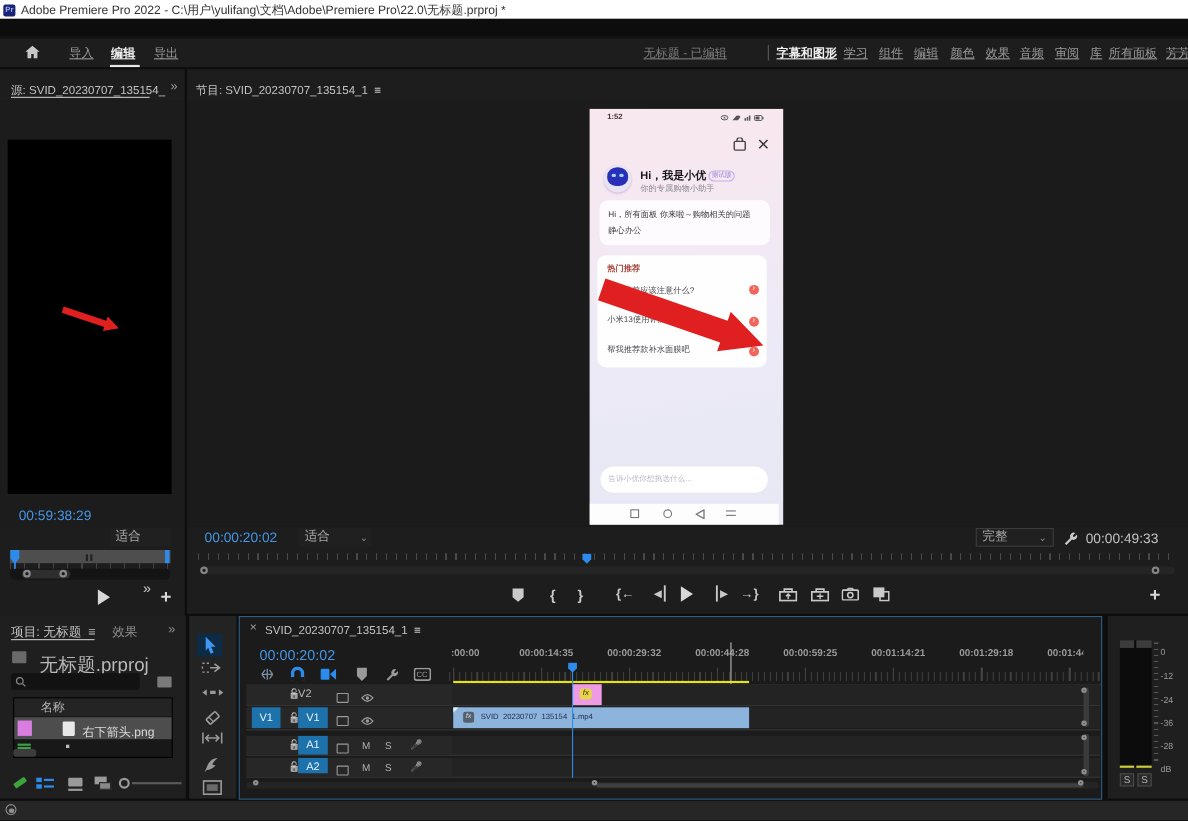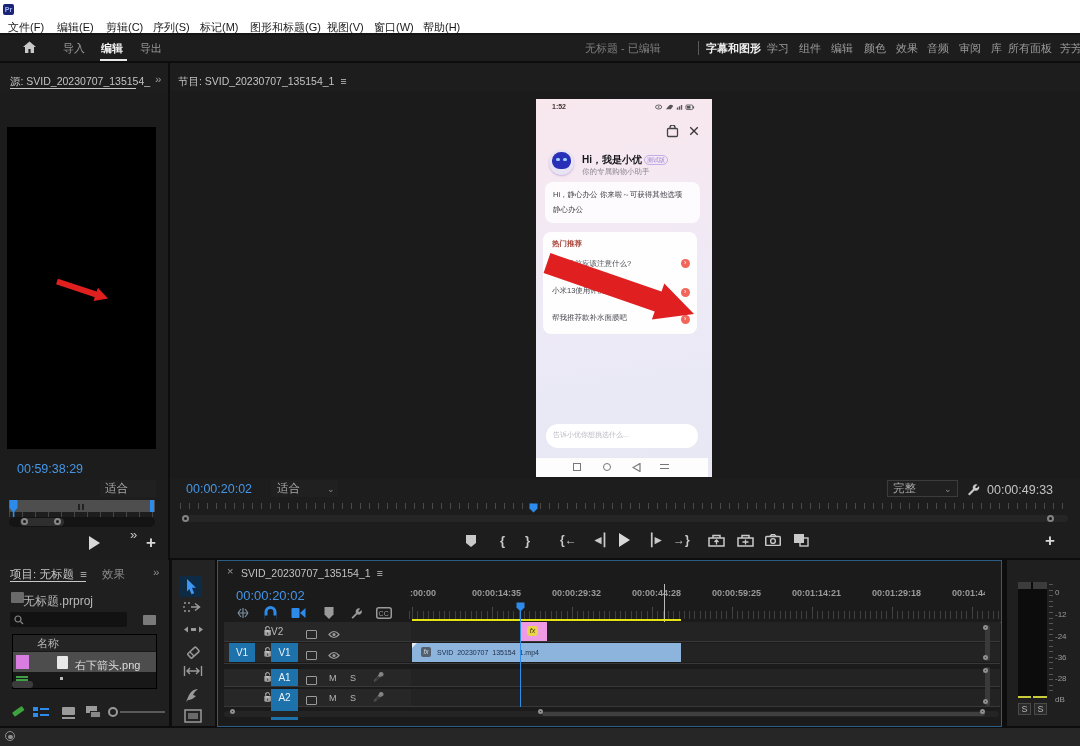--- a/index.html
+++ b/index.html
@@ -10,21 +10,21 @@
 
 #titlebar{left:0;top:0;width:1080px;height:17px;background:#fff;}
 #prlogo{left:3px;top:4px;width:11px;height:11px;background:#1b2376;border-radius:2px;color:#9fb5f5;
   font-size:7px;font-weight:bold;text-align:center;line-height:11px;}
 #titletext{left:19px;top:2px;font-size:11px;color:#333;white-space:nowrap;}
 #menubar{left:0;top:17px;width:1080px;height:17px;background:#fff;color:#1a1a1a;font-size:11px;}
 #menubar span{position:absolute;top:3px;white-space:nowrap;}
 #topsep{left:0;top:33px;width:1080px;height:2px;background:#151515;}
 
 #wsbar{left:0;top:35px;width:1080px;height:26px;background:#1d1d1d;font-size:11px;color:#9a9a9a;}
-#wsbar .it{position:absolute;top:6px;white-space:nowrap;}
+#wsbar .it{position:absolute;top:6px;white-space:nowrap;text-decoration:underline;}
 #wsbar .act{color:#f0f0f0;font-weight:bold;}
 
 .tabtxt{color:#c3c3c3;font-size:11.5px;white-space:nowrap;}
 .dim{color:#8d8d8d;}
 
 #srcpanel{left:0;top:63px;width:168px;height:593px;background:#1d1d1d;}
 #progpanel{left:170px;top:63px;width:910px;height:495px;background:#1d1d1d;}
 .bluetc{color:#4596e6;font-size:12.5px;letter-spacing:0px;white-space:nowrap;}
 
 #projpanel{left:0;top:560px;width:169px;height:166px;background:#1f1f1f;}
@@ -44,31 +44,21 @@
 .mic{font-size:9px;filter:grayscale(1) brightness(1.05);opacity:.7;}
 .vdot{width:5px;height:5px;border:2px solid #8f8f8f;border-radius:50%;background:#1b1b1b;}
 .circ{width:9px;height:9px;border-radius:50%;background:#f2655a;}
 .circ:after{content:"›";color:#fff;font-size:7px;position:absolute;left:3px;top:-0.5px;}
 </style>
 </head>
 <body>
 <div id="app">
   <div id="titlebar" class="abs"></div>
   <div id="prlogo" class="abs">Pr</div>
-  <div id="menubar" class="abs">
-    <span style="left:8px">文件(F)</span>
-      <span style="left:57px">编辑(E)</span>
-      <span style="left:106px">剪辑(C)</span>
-    <span style="left:153px">序列(S)</span>
-      <span style="left:200px">标记(M)</span>
-      <span style="left:250px">图形和标题(G)</span>
-    <span style="left:327px">视图(V)</span>
-      <span style="left:374px">窗口(W)</span>
-      <span style="left:423px">帮助(H)</span>
-  </div>
+  <div id="titletext" class="abs">Adobe Premiere Pro 2022 - C:\用户\yulifang\文档\Adobe\Premiere Pro\22.0\无标题.prproj *</div>
   <div id="topsep" class="abs"></div>
   <div id="wsbar" class="abs">
     <svg class="abs" style="left:22px;top:5px" width="15" height="15" viewBox="0 0 15 15">
         <path d="M7.5 1.5 L14 7 h-2 v6 h-3.4 v-4 h-2.2 v4 H3 V7 H1 Z" fill="#c9c9c9"></path>
       </svg>
     <span class="it" style="left:63px">导入</span>
     <span class="it act" style="left:101px">编辑</span>
     <div class="abs" style="left:100px;top:24px;width:27px;height:2px;background:#e8e8e8"></div>
     <span class="it" style="left:140px">导出</span>
     <span class="it" style="left:585px;color:#7d7d7d">无标题 - 已编辑</span>
@@ -145,21 +135,21 @@
           <path d="M1.5 1.5 L10.5 10.5 M10.5 1.5 L1.5 10.5" stroke="#333" stroke-width="1.6"></path>
         </svg>
       <div class="abs" style="left:13px;top:51px;width:25px;height:25px;border-radius:50%;background:#e8e4f4;box-shadow:0 1px 2px rgba(150,120,200,.45)"></div>
       <div class="abs" style="left:16px;top:53px;width:19px;height:17px;border-radius:48% 48% 42% 42%;background:#2a2fb8"></div>
       <div class="abs" style="left:20px;top:59px;width:4px;height:3px;border-radius:2px;background:#9fd4ff"></div>
       <div class="abs" style="left:27px;top:59px;width:4px;height:3px;border-radius:2px;background:#9fd4ff"></div>
       <div class="abs" style="left:46px;top:54px;font-size:10px;font-weight:bold;color:#16161a">Hi，我是小优</div>
       <div class="abs" style="left:108px;top:56px;width:24px;height:10px;border:1px solid #c3aee8;border-radius:5px;color:#9b7fd4;font-size:6px;line-height:9px;text-align:center">测试版</div>
       <div class="abs" style="left:46px;top:68px;font-size:7.5px;color:#8d8a96">你的专属购物小助手</div>
       <div class="abs" style="left:9px;top:83px;width:155px;height:41px;background:rgba(255,255,255,.8);border-radius:8px"></div>
-      <div class="abs" style="left:17px;top:91px;font-size:7.5px;color:#3a3a42">Hi，静心办公 你来啦～可获得其他选项</div>
+      <div class="abs" style="left:17px;top:91px;font-size:7.5px;color:#3a3a42">Hi，所有面板 你来啦～购物相关的问题</div>
       <div class="abs" style="left:17px;top:106px;font-size:7.5px;color:#3a3a42">静心办公</div>
       <div class="abs" style="left:7px;top:133px;width:154px;height:102px;background:rgba(255,255,255,.92);border-radius:8px"></div>
       <div class="abs" style="left:16px;top:140px;font-size:7.5px;font-weight:bold;color:#a8453a">热门推荐</div>
       <div class="abs" style="left:16px;top:160px;font-size:7.5px;color:#46464e">买手机前应该注意什么?</div>
       <div class="abs" style="left:16px;top:187px;font-size:7.5px;color:#46464e">小米13使用评测</div>
       <div class="abs" style="left:16px;top:214px;font-size:7.5px;color:#46464e">帮我推荐款补水面膜吧</div>
       <div class="circ abs" style="left:145px;top:160px"></div>
       <div class="circ abs" style="left:145px;top:189px"></div>
       <div class="circ abs" style="left:145px;top:216px"></div>
       <div class="abs" style="left:10px;top:325px;width:152px;height:24px;background:#fff;border-radius:12px"></div>
@@ -227,21 +217,21 @@
         <rect x="7" y="5" width="8" height="8" fill="none" stroke="#c9c9c9" stroke-width="1.4"></rect>
       </svg>
   </div>
 
   <div id="projpanel" class="abs">
     <div class="abs tabtxt" style="left:10px;top:7px">项目: 无标题&nbsp;&nbsp;≡</div>
     <div class="abs" style="left:10px;top:21px;width:76px;height:1px;background:#c8c8c8"></div>
     <div class="abs tabtxt dim" style="left:102px;top:7px">效果</div>
     <div class="abs dim" style="left:153px;top:6px;font-size:11.5px">»</div>
     <div class="abs" style="left:11px;top:32px;width:13px;height:11px;background:#6a6a6a;border-radius:1px"></div>
-    <div class="abs" style="left:23px;top:33px;color:#b9b9b9;font-size:12px">无标题.prproj</div>
+    <div class="abs" style="left:36px;top:33px;color:#b9b9b9;font-size:17px">无标题.prproj</div>
     <div class="abs" style="left:10px;top:52px;width:117px;height:15px;background:#121212;border-radius:2px"></div>
     <svg class="abs" style="left:14px;top:55px" width="10" height="10" viewBox="0 0 10 10">
         <circle cx="4" cy="4" r="3" fill="none" stroke="#888" stroke-width="1.2"></circle>
         <path d="M6.5 6.5 L9 9" stroke="#888" stroke-width="1.2"></path>
       </svg>
     <div class="abs" style="left:143px;top:55px;width:13px;height:10px;background:#7a7a7a;border-radius:1px"></div>
     <div class="abs" style="left:12px;top:74px;width:145px;height:55px;border:1px solid #000;background:#181818"></div>
     <div class="abs" style="left:13px;top:75px;width:143px;height:16px;background:#242424;color:#b5b5b5;font-size:11px;line-height:16px;padding-left:24px">名称</div>
     <div class="abs" style="left:13px;top:92px;width:143px;height:20px;background:#4d4d4d"></div>
     <div class="abs" style="left:16px;top:95px;width:13px;height:14px;background:#d97ee0"></div>
@@ -353,21 +343,21 @@
     <div class="badge abs" style="left:11px;top:82px;width:26px;height:19px;line-height:19px">V1</div>
 
     <div class="lk abs" style="top:65px">🔓</div>
     <div class="lk abs" style="top:86px">🔓</div>
     <div class="lk abs" style="top:111px">🔓</div>
     <div class="lk abs" style="top:131px">🔓</div>
 
     <div class="abs" style="left:53px;top:61px;width:27px;height:19px;color:#b9b9b9;font-size:10px;text-align:left;line-height:19px">V2</div>
     <div class="badge abs" style="left:53px;top:82px;width:27px;height:19px;line-height:19px">V1</div>
     <div class="badge abs" style="left:53px;top:108px;width:27px;height:17px;line-height:17px">A1</div>
-    <div class="badge abs" style="left:53px;top:128px;width:27px;height:31px;line-height:17px">A2</div>
+    <div class="badge abs" style="left:53px;top:128px;width:27px;height:14px;line-height:17px">A2</div>
 
     <div class="tog abs" style="top:65px"></div>
     <div class="tog abs" style="top:86px"></div>
     <div class="tog abs" style="top:111px"></div>
     <div class="tog abs" style="top:131px"></div>
     <svg class="eye abs" style="top:66px" width="12" height="9" viewBox="0 0 12 9">
         <path d="M1 4.5 Q6 -1.5 11 4.5 Q6 10.5 1 4.5 Z" fill="none" stroke="#9a9a9a" stroke-width="1.2"></path>
         <circle cx="6" cy="4.5" r="1.6" fill="#9a9a9a"></circle>
       </svg>
     <svg class="eye abs" style="top:87px" width="12" height="9" viewBox="0 0 12 9">

